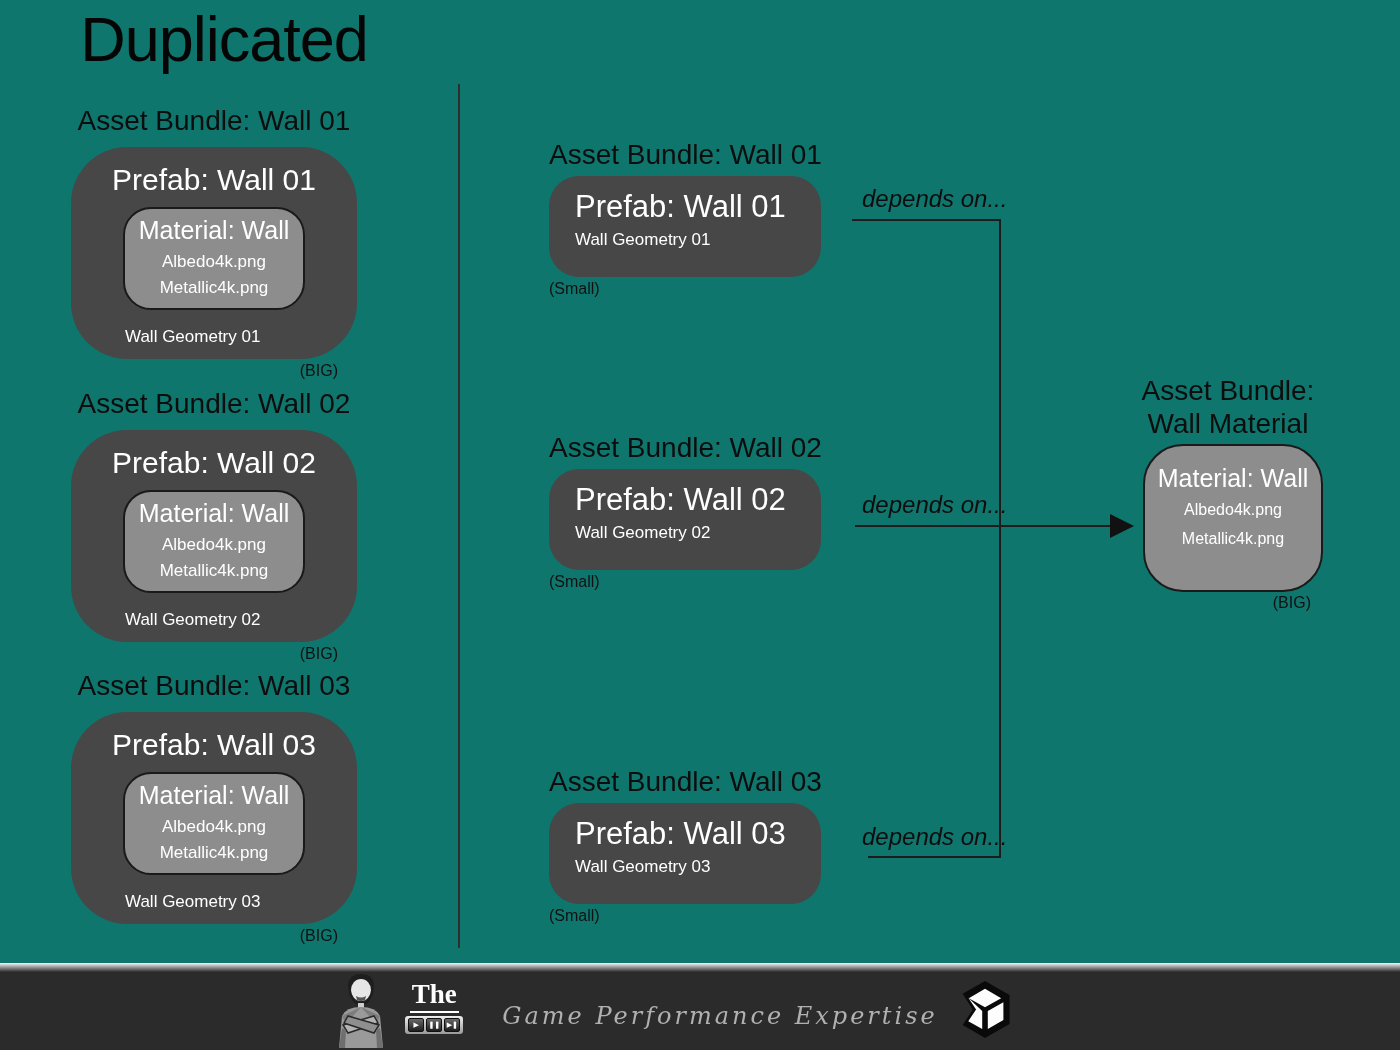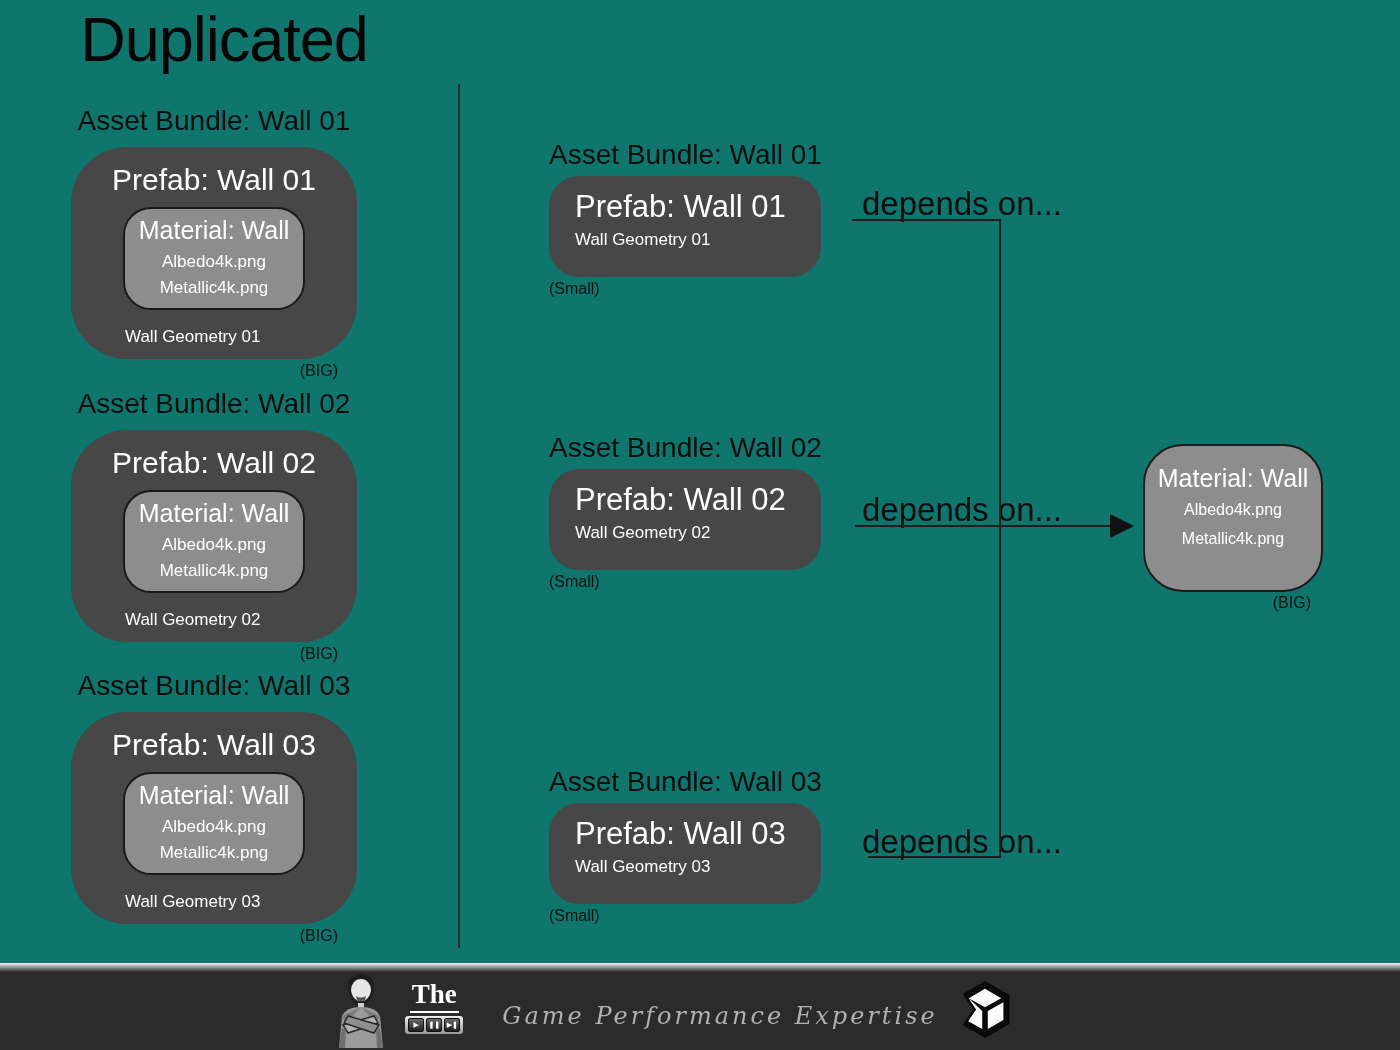--- a/index.html
+++ b/index.html
@@ -28,21 +28,21 @@
   .size-label-l{font-size:16px;color:#111;text-align:right;padding-right:36px;margin-top:3px;}
   
   .rbundle{position:absolute;left:549px;width:280px;}
   .ab-heading-r{font-size:28px;line-height:33px;text-align:left;color:#0d0d0d;white-space:nowrap;}
   .small-box{width:272px;height:101px;margin-top:5px;background:#474747;border-radius:30px;
     text-align:left;overflow:hidden;}
   .prefab-title-r{font-size:31px;line-height:34px;color:#fff;margin:14px 0 0 26px;white-space:nowrap;}
   .geom-r{font-size:17px;color:#fff;margin:6px 0 0 26px;white-space:nowrap;}
   .size-label-r{font-size:16px;color:#111;text-align:left;padding-right:14px;margin-top:3px;}
   
-  .dep-label{position:absolute;width:180px;font-size:33px;color:#0d0d0d;white-space:nowrap;}
+  .dep-label{position:absolute;width:180px;font-size:24px;color:#0d0d0d;white-space:nowrap;font-style:italic;}
   .hline{position:absolute;height:2px;background:#1c1c1c;}
   .vline{position:absolute;width:2px;background:#1c1c1c;}
   .arrowhead{position:absolute;width:0;height:0;border-top:12px solid transparent;
     border-bottom:12px solid transparent;border-left:24px solid #111;}
   
   .mat-bundle-heading{position:absolute;left:1118px;top:374px;width:220px;text-align:center;
     font-size:28px;line-height:33px;color:#0d0d0d;}
   .mat-bundle-box{position:absolute;left:1143px;top:444px;width:180px;height:148px;
     box-sizing:border-box;background:#8d8d8d;border:2px solid #1a1a1a;border-radius:40px;
     text-align:center;color:#fff;}
@@ -156,20 +156,22 @@
   <div class="dep-label" style="left:862px;top:491px">depends on...</div>
   <div class="hline" style="left:855px;top:525px;width:258px"></div>
   <div class="arrowhead" style="left:1110px;top:514px"></div>
 
   <div class="dep-label" style="left:862px;top:823px">depends on...</div>
   <div class="hline" style="left:868px;top:856px;width:132px"></div>
 
   <div class="vline" style="left:999px;top:219px;height:639px"></div>
 
   <div class="mat-bundle-heading">
+    <div>Asset Bundle:</div>
+    <div>Wall Material</div>
   </div>
   <div class="mat-bundle-box">
     <div class="mat-bundle-title">Material: Wall</div>
     <div class="mat-bundle-file">Albedo4k.png</div>
     <div class="mat-bundle-file">Metallic4k.png</div>
   </div>
   <div class="mat-bundle-size">(BIG)</div>
 
   <div class="footer">
     <div class="bevel"></div>

